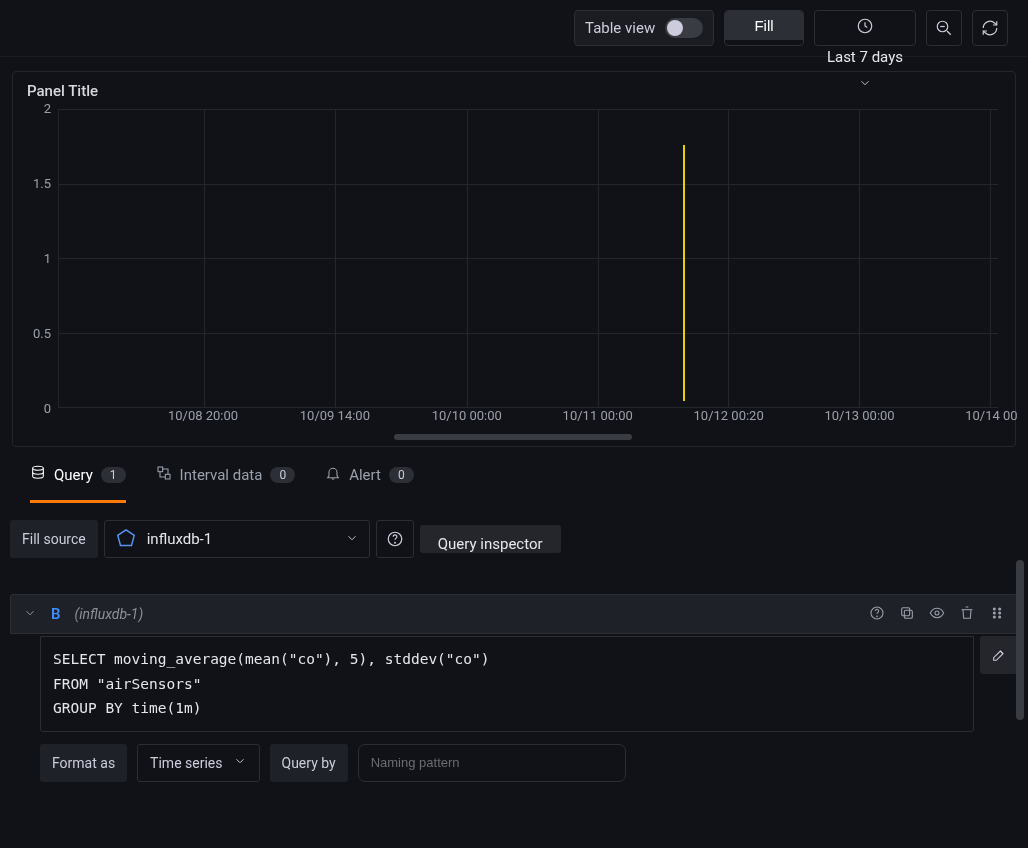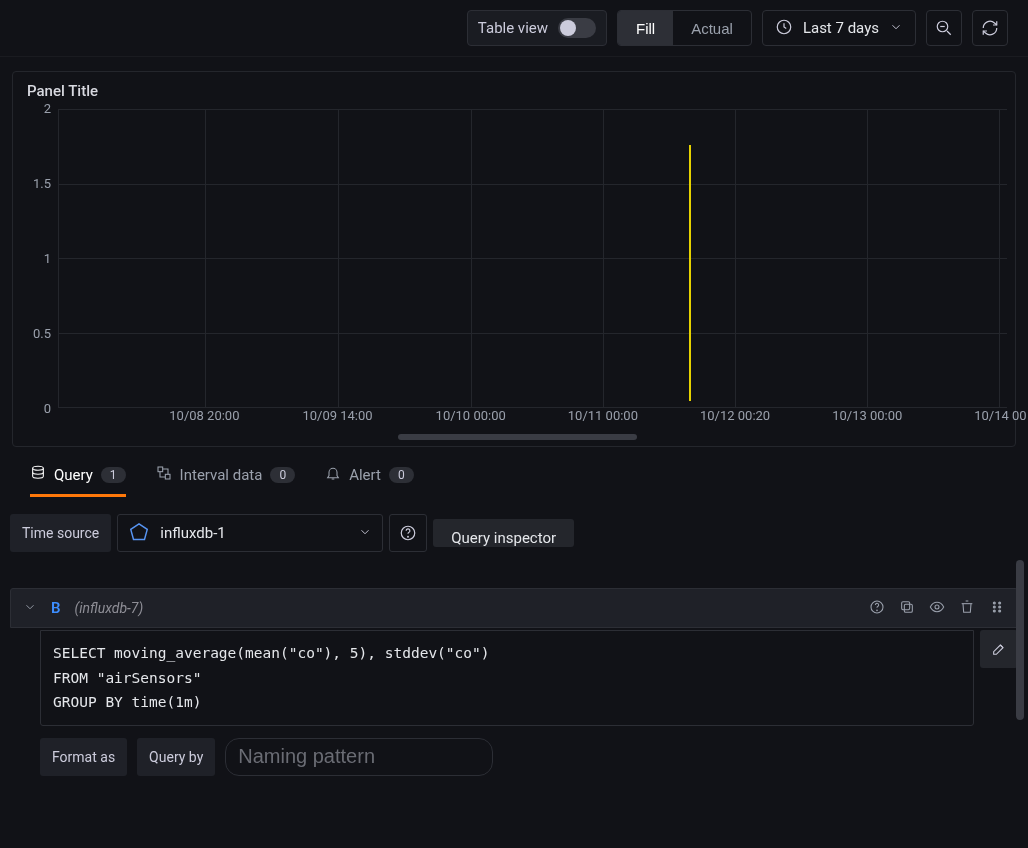--- a/index.html
+++ b/index.html
@@ -45,20 +45,21 @@
     width: 16px; height: 16px;
     background: #ccccdc;
     border-radius: 50%;
   }
   .fill-actual {
     display: flex;
     border: 1px solid #2c2e35;
     border-radius: 4px;
     overflow: hidden;
     height: 36px;
+    flex-direction: column;
   }
   .fill-actual button {
     background: transparent;
     border: none;
     color: #9aa0ac;
     padding: 6px 18px;
     font-size: 15px;
     cursor: pointer;
   }
   .fill-actual button.active {
@@ -68,39 +69,40 @@
   .time-range {
     display: flex;
     align-items: center;
     gap: 10px;
     border: 1px solid #2c2e35;
     border-radius: 4px;
     padding: 6px 12px;
     height: 36px;
     cursor: pointer;
     background: #111217;
+    flex-direction: column;
   }
   .time-range-label { color: #e5e7eb; font-size: 15px; }
   .icon-btn {
     width: 36px; height: 36px;
     display: flex;
     align-items: center;
     justify-content: center;
     border: 1px solid #2c2e35;
     border-radius: 4px;
     cursor: pointer;
     color: #ccccdc;
     background: #111217;
   }
   svg { stroke: currentColor; fill: none; stroke-width: 1.6; }
   .panel {
     margin: 14px 12px 0 12px;
     border: 1px solid #24262c;
     border-radius: 4px;
-    padding: 10px 7px 4px 14px;
+    padding: 10px 16px 4px 14px;
     height: 376px;
     position: relative;
   }
   .panel-title { font-size: 15px; color: #d8d9e0; font-weight: 500; margin-bottom: 8px; }
   .chart-area {
     position: relative;
     height: 300px;
     display: flex;
   }
   .y-axis {
@@ -154,21 +156,21 @@
   .tabs {
     display: flex;
     gap: 30px;
     padding: 18px 20px 0 30px;
     border-bottom: 1px solid transparent;
   }
   .tab {
     display: flex;
     align-items: center;
     gap: 8px;
-    padding-bottom: 10px;
+    padding-bottom: 16px;
     cursor: pointer;
     color: #9aa0ac;
     border-bottom: 3px solid transparent;
   }
   .tab.active { color: #fff; border-bottom-color: #ff780a; }
   .tab-label { font-size: 15px; }
   .badge {
     background: #2d2f36;
     color: #ccccdc;
     border-radius: 10px;
@@ -311,26 +313,26 @@
     background: #111217;
     border: 1px solid #2c2e35;
     border-radius: 3px;
     padding: 8px 12px;
     height: 38px;
     cursor: pointer;
   }
   .alias-input {
     background: #111217;
     border: 1px solid #2c2e35;
-    border-radius: 14px;
+    border-radius: 7px;
     padding: 8px 12px;
     height: 38px;
     width: 268px;
     color: #e5e7eb;
-    font-size: 20px;
+    font-size: 13px;
   }
   .alias-input::placeholder { color: #6a6c74; }
   .right-scroll {
     position: absolute;
     right: 4px;
     top: 560px;
     width: 8px;
     height: 160px;
     background: #3a3c44;
     border-radius: 4px;
@@ -451,21 +453,21 @@
           <path d="M10 21h4"></path>
         </svg>
     </span>
     <span class="tab-label">Alert</span>
     <span class="badge">0</span>
   </div>
 </div>
 
 <div class="query-panel">
   <div class="ds-row">
-    <div class="ds-label">Time source</div>
+    <div class="ds-label">Fill source</div>
     <div class="ds-picker">
       <span class="ds-logo">
         <svg width="22" height="22" viewBox="0 0 24 24">
             <polygon points="12,2 21,8 18,19 6,19 3,8" fill="none"></polygon>
           </svg>
       </span>
       <span class="ds-name">influxdb-1</span>
       <span>
         <svg width="14" height="14" viewBox="0 0 24 24">
             <path d="M6 9l6 6 6-6"></path>
@@ -482,21 +484,21 @@
     <div class="query-inspector">Query inspector</div>
   </div>
 
   <div class="query-row-header">
     <span class="qrow-chev">
       <svg width="14" height="14" viewBox="0 0 24 24">
           <path d="M6 9l6 6 6-6"></path>
         </svg>
     </span>
     <span class="qrow-name">B</span>
-    <span class="qrow-ds">(influxdb-7)</span>
+    <span class="qrow-ds">(influxdb-1)</span>
     <div class="qrow-actions">
       <span><svg width="16" height="16" viewBox="0 0 24 24">
             <circle cx="12" cy="12" r="9"></circle>
             <path d="M9.5 9a2.5 2.5 0 1 1 3.5 2.3c-.8.4-1 1-1 1.7"></path>
             <circle cx="12" cy="17" r="0.5" fill="currentColor"></circle>
           </svg></span>
       <span><svg width="16" height="16" viewBox="0 0 24 24">
             <rect x="8" y="8" width="12" height="12" rx="2"></rect>
             <rect x="4" y="4" width="12" height="12" rx="2"></rect>
           </svg></span>
@@ -527,18 +529,26 @@
     <div class="pencil-btn">
       <svg width="16" height="16" viewBox="0 0 24 24">
           <path d="M4 20h4l10-10-4-4L4 16v4z"></path>
           <path d="M14 6l4 4"></path>
         </svg>
     </div>
   </div>
 
   <div class="format-row">
     <div class="format-label">Format as</div>
+    <div class="format-select">
+      <span>Time series</span>
+      <span>
+        <svg width="14" height="14" viewBox="0 0 24 24">
+            <path d="M6 9l6 6 6-6"></path>
+          </svg>
+      </span>
+    </div>
     <div class="format-label">Query by</div>
     <input class="alias-input" placeholder="Naming pattern" style="">
   </div>
 </div>
 
 <div class="right-scroll"></div>
 
 </body></html>

